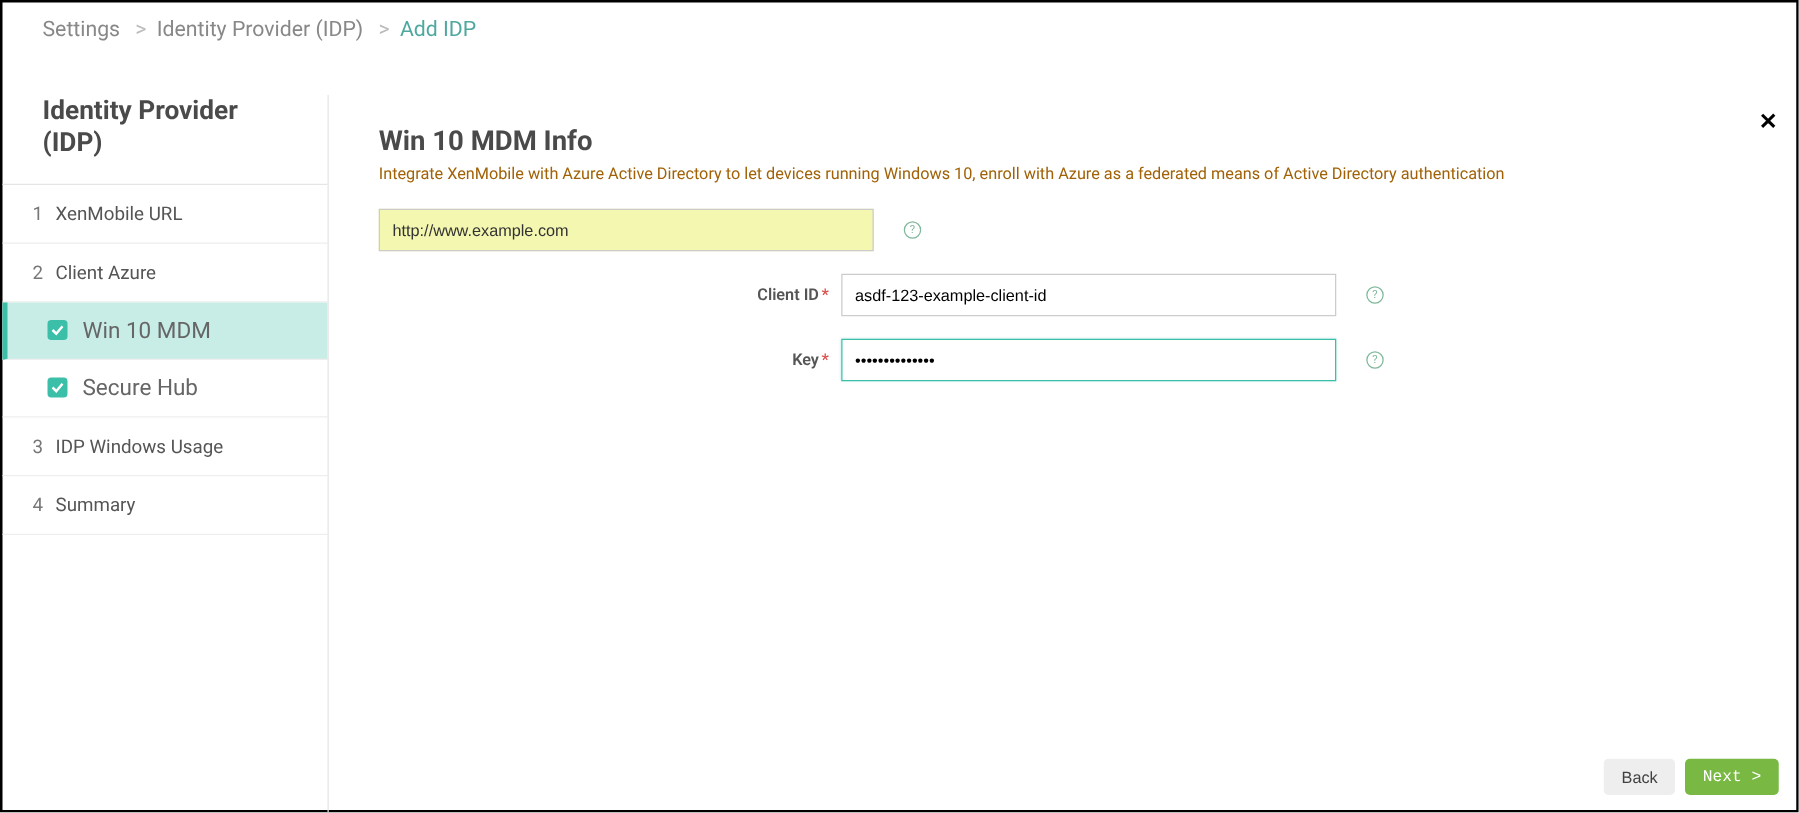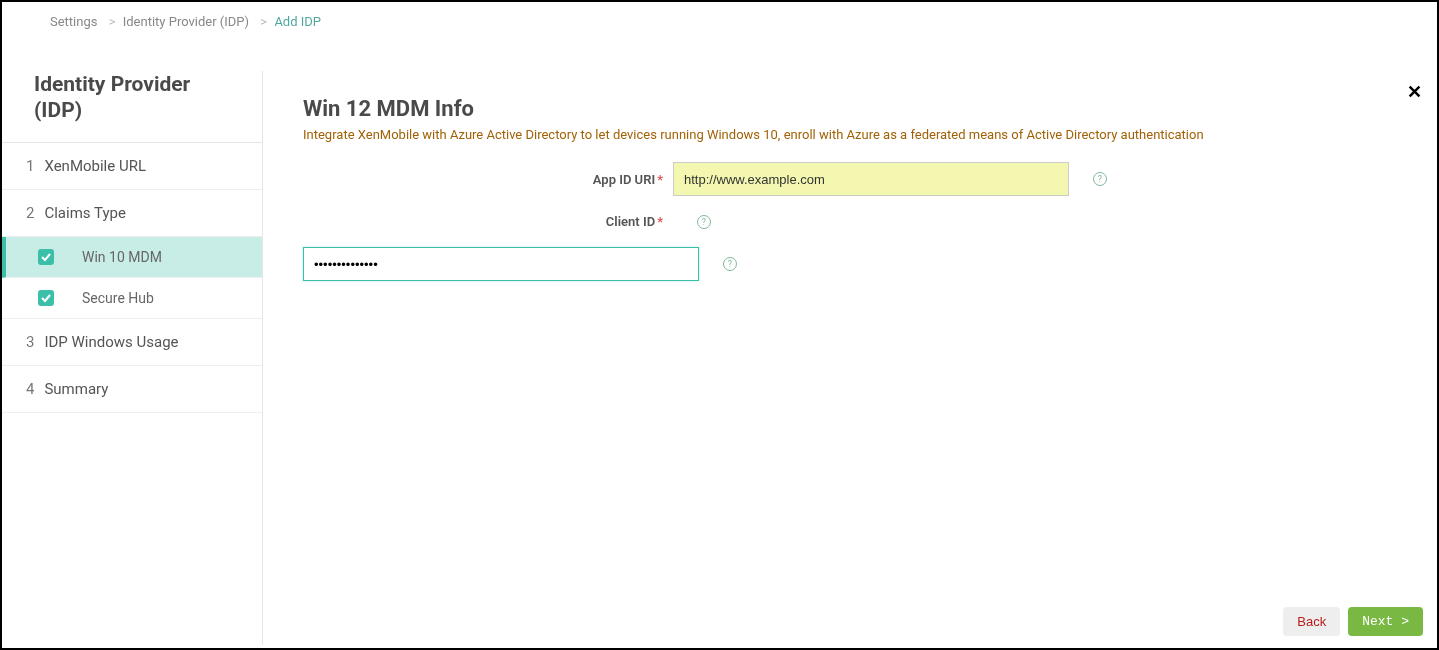--- a/index.html
+++ b/index.html
@@ -13,22 +13,22 @@
       color: #333;
     }
     .container {
       width: 1439px;
       height: 650px;
       border: 2px solid #000;
       position: relative;
       background: #fff;
     }
     .breadcrumb {
-      padding: 12px 48px;
-      font-size: 13px;
+      padding: 12px 32px;
+      font-size: 17px;
       color: #888;
     }
     .breadcrumb span {
       margin-right: 4px;
     }
     .breadcrumb .sep {
       color: #bbb;
       margin: 0 4px;
     }
     .breadcrumb .active {
@@ -61,27 +61,26 @@
     }
     .step-num {
       margin-right: 10px;
       color: #777;
     }
     .step-label {
       color: #555;
     }
     .sub-step {
       padding: 12px 24px 12px 36px;
-      font-size: 14px;
+      font-size: 18px;
       color: #666;
       border-bottom: 1px solid #eee;
       cursor: pointer;
       display: flex;
       align-items: center;
-      gap: 16px;
     }
     .sub-step.active {
       background: #c8ede6;
       border-left: 4px solid #3bbfa9;
       padding-left: 32px;
     }
     .checkbox-icon {
       width: 16px;
       height: 16px;
       background: #3bbfa9;
@@ -182,21 +181,21 @@
     }
     .btn {
       padding: 7px 14px;
       font-size: 13px;
       border-radius: 4px;
       cursor: pointer;
       border: none;
     }
     .btn-back {
       background: #eeeeee;
-      color: #b91c1c;
+      color: #404040;
     }
     .btn-next {
       background: #78b843;
       color: #fff;
       font-weight: 500;
       font-family: Liberation Mono, monospace;
     }
   </style>
 </head>
 <body>
@@ -214,21 +213,21 @@
     <div class="sidebar">
       <div class="sidebar-title">Identity Provider (IDP)</div>
 
       <div class="step-item">
         <span class="step-num">1</span>
         <span class="step-label">XenMobile URL</span>
       </div>
 
       <div class="step-item">
         <span class="step-num">2</span>
-        <span class="step-label">Claims Type</span>
+        <span class="step-label">Client Azure</span>
       </div>
 
       <div class="sub-step active">
         <span class="checkbox-icon">
           <svg viewBox="0 0 10 10">
               <path d="M1 5 L4 8 L9 2" stroke="#fff" stroke-width="2" fill="none"></path>
             </svg>
         </span>
         <span class="sub-step-label">Win 10 MDM</span>
       </div>
@@ -248,39 +247,40 @@
       </div>
 
       <div class="step-item">
         <span class="step-num">4</span>
         <span class="step-label">Summary</span>
       </div>
     </div>
 
     <div class="main-panel">
       <div class="close-icon">✕</div>
-      <div class="main-title">Win 12 MDM Info</div>
+      <div class="main-title">Win 10 MDM Info</div>
       <div class="main-desc">Integrate XenMobile with Azure Active Directory to let devices running Windows 10, enroll with Azure as a federated means of Active Directory authentication</div>
 
       <div class="form-row">
-        <div class="form-label">
-          <span>App ID URI</span><span class="req">*</span>
-        </div>
         <input class="form-input highlight" type="text" value="http://www.example.com" style="">
         <span class="help-icon">?</span>
       </div>
 
       <div class="form-row">
         <div class="form-label">
           <span>Client ID</span><span class="req">*</span>
         </div>
+        <input class="form-input" type="text" value="asdf-123-example-client-id" style="">
         <span class="help-icon">?</span>
       </div>
 
       <div class="form-row">
+        <div class="form-label">
+          <span>Key</span><span class="req">*</span>
+        </div>
         <input class="form-input focused" type="text" value="••••••••••••••" style="">
         <span class="help-icon">?</span>
       </div>
     </div>
   </div>
 
   <div class="footer-buttons">
     <button class="btn btn-back">Back</button>
     <button class="btn btn-next">Next &gt;</button>
   </div>

